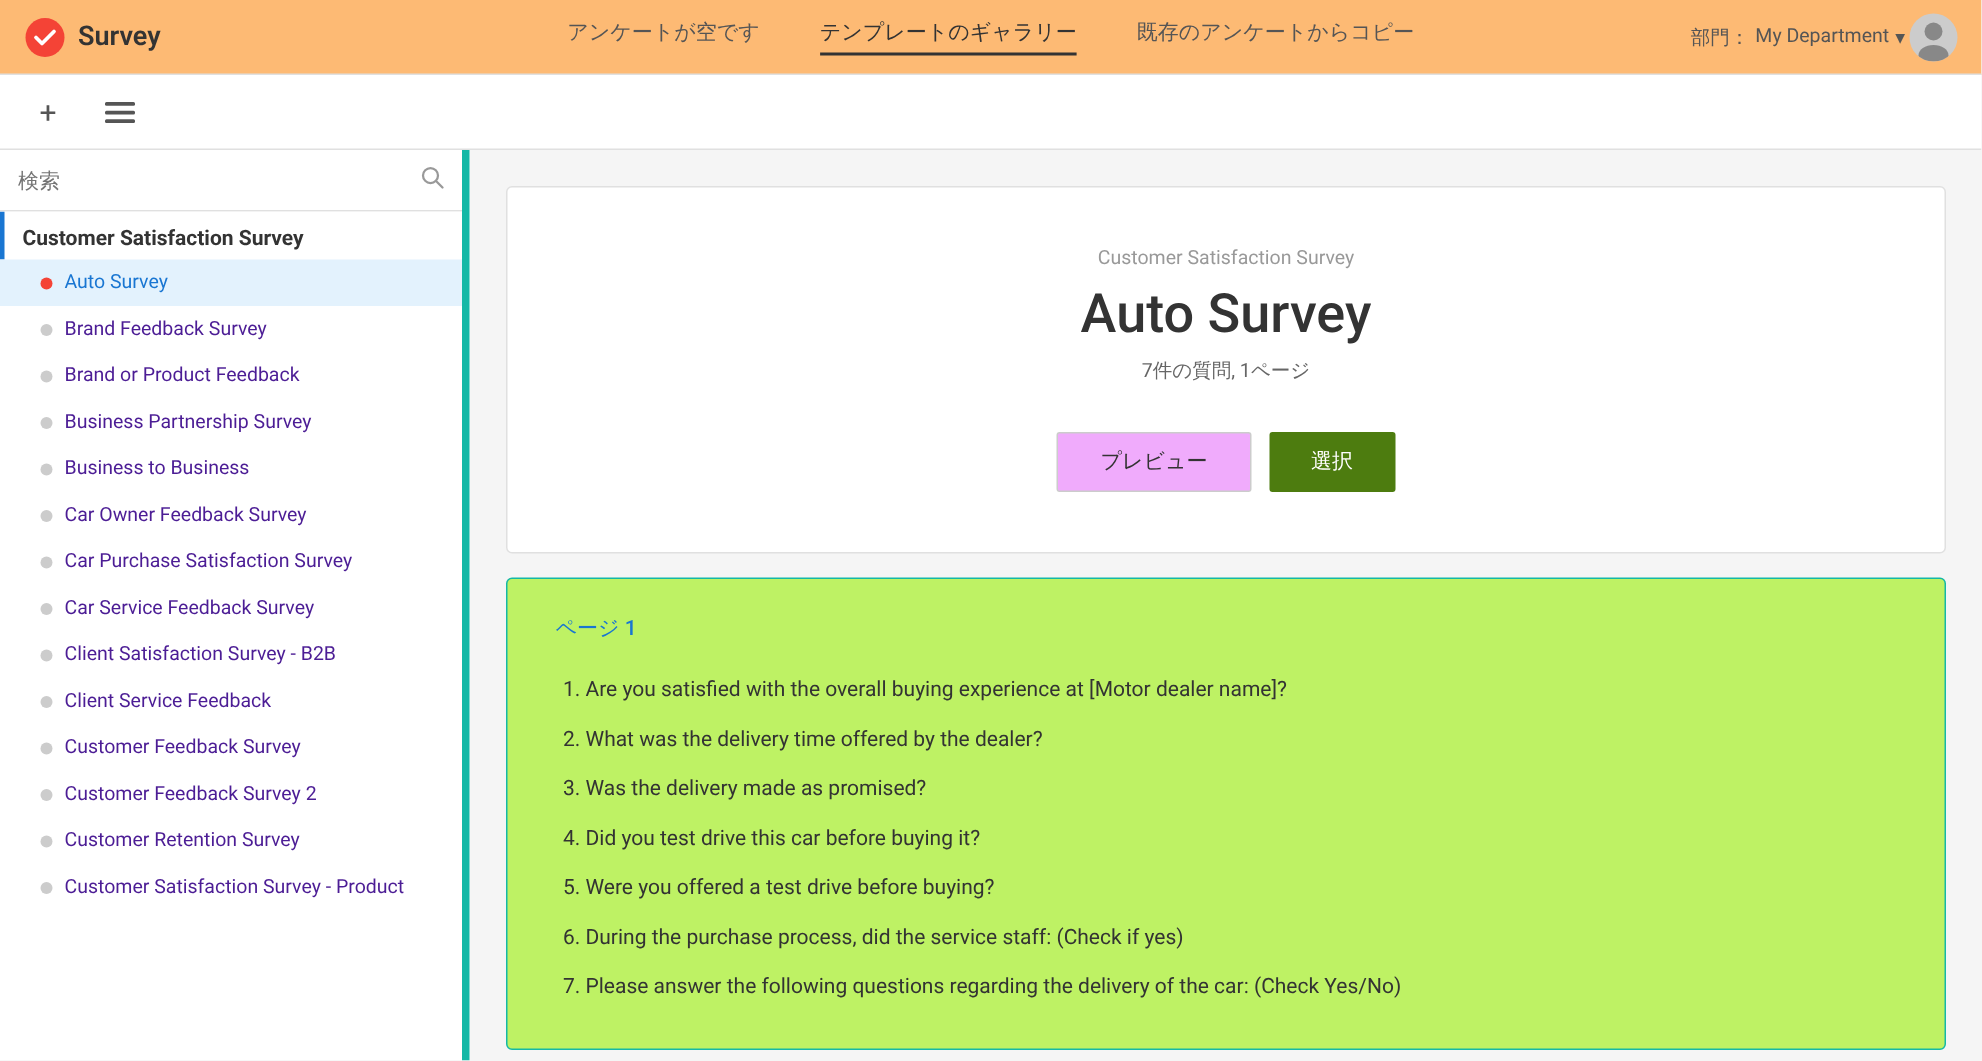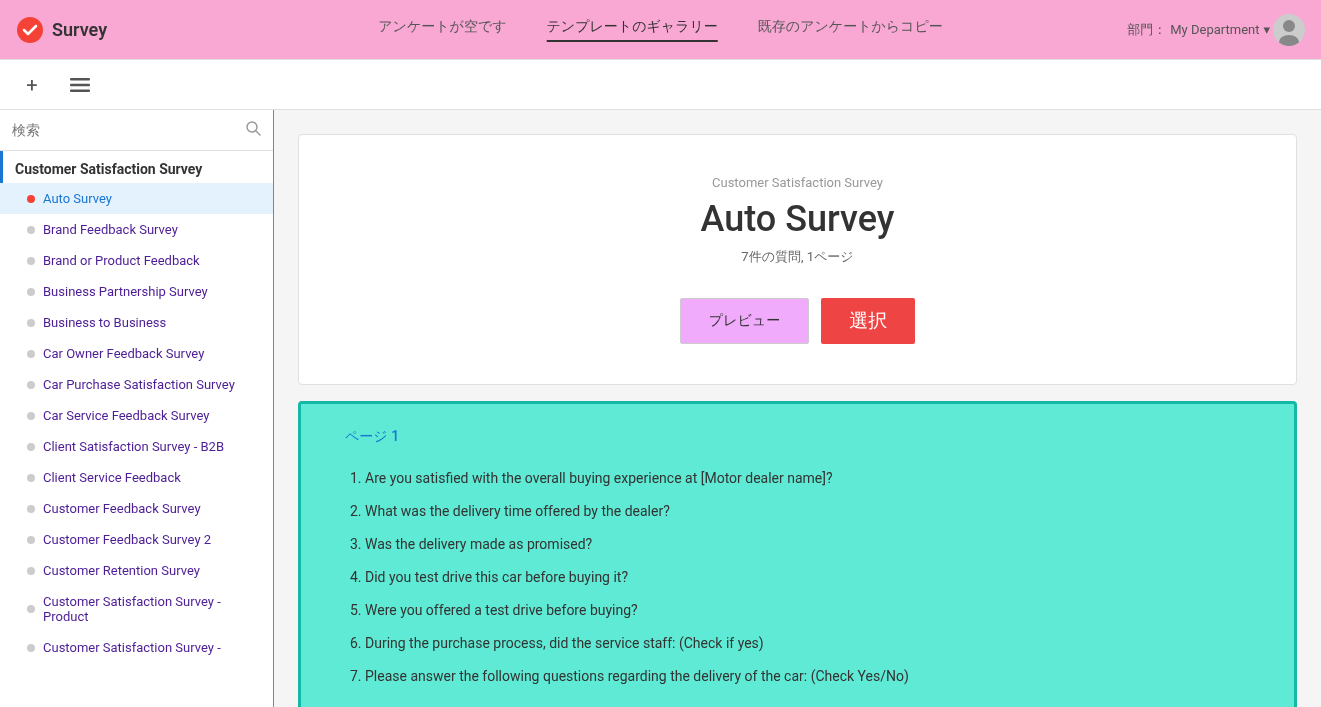--- a/index.html
+++ b/index.html
@@ -1,21 +1,21 @@
 <!DOCTYPE html>
 <html><head>
   <meta charset="utf-8">
   <style>
     * { box-sizing: border-box; margin: 0; padding: 0; }
     body { font-family: -apple-system, BlinkMacSystemFont, 'Segoe UI', Roboto, sans-serif; background: #f5f5f5; height: 707px; overflow: hidden; }
 
     
     .header {
-      height: 60px;
-      background: #f9a8d4;
+      height: 50px;
+      background: #fdba74;
       border-bottom: 1px solid #e0e0e0;
       display: flex;
       align-items: center;
       padding: 0 16px;
       position: relative;
       z-index: 10;
     }
     .header-logo {
       display: flex;
       align-items: center;
@@ -96,23 +96,23 @@
     }
 
     
     .main {
       display: flex;
       height: calc(707px - 100px);
     }
 
     
     .sidebar {
-      width: 274px;
+      width: 313px;
       background: white;
-      border-right: 1px solid #14b8a6;
+      border-right: 5px solid #14b8a6;
       display: flex;
       flex-direction: column;
       flex-shrink: 0;
       overflow: hidden;
     }
     .search-bar {
       padding: 10px 12px;
       border-bottom: 1px solid #e0e0e0;
       display: flex;
       align-items: center;
@@ -210,34 +210,34 @@
       padding: 10px 28px;
       border: 1px solid #ccc;
       background: #f0abfc;
       color: #333;
       font-size: 14px;
       cursor: pointer;
       border-radius: 2px;
     }
     .btn-primary {
       padding: 10px 28px;
-      background: #ef4444;
+      background: #4d7c0f;
       color: white;
-      font-size: 19px;
+      font-size: 14px;
       border: none;
       cursor: pointer;
       border-radius: 2px;
     }
 
     
     .questions-card {
-      background: #5eead4;
+      background: #bef264;
       border-radius: 4px;
-      border: 3px solid #14b8a6;
-      padding: 24px 44px;
+      border: 1px solid #14b8a6;
+      padding: 24px 32px;
     }
     .page-label {
       font-size: 14px;
       color: #1976d2;
       margin-bottom: 16px;
       font-weight: 500;
     }
     .questions-list {
       list-style: decimal;
       padding-left: 20px;
@@ -363,24 +363,20 @@
         <div class="sidebar-dot"></div>
         <span>Customer Feedback Survey 2</span>
       </div>
       <div class="sidebar-item">
         <div class="sidebar-dot"></div>
         <span>Customer Retention Survey</span>
       </div>
       <div class="sidebar-item">
         <div class="sidebar-dot"></div>
         <span>Customer Satisfaction Survey - Product</span>
-      </div>
-      <div class="sidebar-item">
-        <div class="sidebar-dot"></div>
-        <span>Customer Satisfaction Survey -</span>
       </div>
     </div>
   </div>
 
   <div class="content">
 
     <div class="preview-card">
       <div class="preview-category">Customer Satisfaction Survey</div>
       <div class="preview-title">Auto Survey</div>
       <div class="preview-meta">7件の質問, 1ページ</div>

